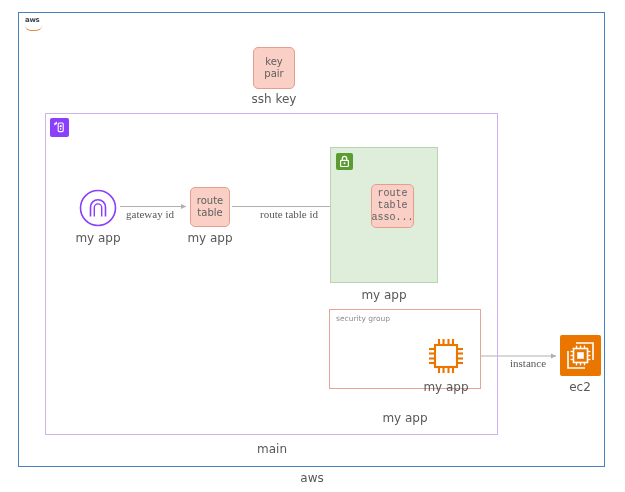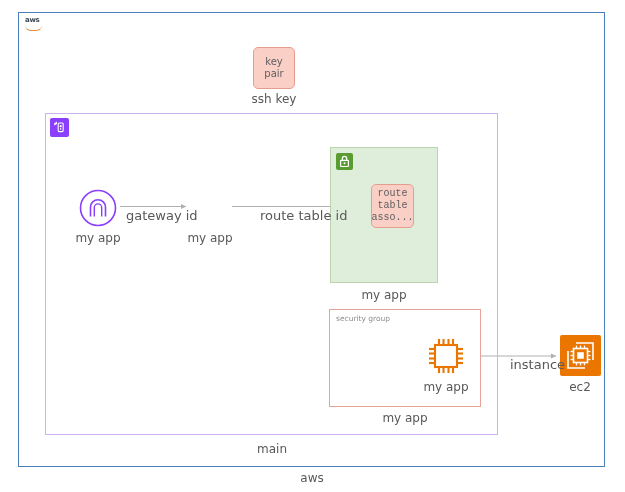--- a/index.html
+++ b/index.html
@@ -98,21 +98,21 @@
     height: 17px;
     background: #5a9c32;
     border-radius: 2px;
   }
 
   
   .sg-boundary {
     left: 329px;
     top: 309px;
     width: 152px;
-    height: 98px;
+    height: 80px;
     border: 1px solid #e8a398;
     background: #ffffff;
   }
   .sg-inner-label {
     position: absolute;
     left: 6px;
     top: 4px;
     font-size: 7.5px;
     color: #8d8d8d;
     white-space: nowrap;
@@ -187,22 +187,23 @@
     width: 41px;
     height: 41px;
     background: #ea7600;
     border-radius: 2px;
   }
 
   
   .edge-label {
     position: absolute;
     color: #58585a;
-    font-size: 13px;
+    font-size: 11px;
     white-space: nowrap;
+    font-family: Liberation Serif, serif;
   }
 
   svg.edges {
     position: absolute;
     left: 0; top: 0;
     width: 625px;
     height: 492px;
     pointer-events: none;
   }
 </style>
@@ -266,20 +267,22 @@
 
   <div class="icon-wrap igw-icon">
     <svg width="40" height="40" viewBox="0 0 40 40">
       <circle cx="20" cy="20" r="17.5" fill="none" stroke="#8a3ffc" stroke-width="1.6"></circle>
       <path d="M12.5 28.5 L12.5 19.2 A7.5 7.5 0 0 1 27.5 19.2 L27.5 28.5" fill="none" stroke="#8a3ffc" stroke-width="1.6"></path>
       <path d="M16.3 28.5 L16.3 19.6 A3.7 3.7 0 0 1 23.7 19.6 L23.7 28.5" fill="none" stroke="#8a3ffc" stroke-width="1.4"></path>
     </svg>
   </div>
   <div class="caption" style="left:44px; top:232px; width:108px;">my app</div>
 
+  <div class="res-box routetable">route
+table</div>
   <div class="caption" style="left:156px; top:232px; width:108px;">my app</div>
 
   <div class="res-box rta">route
 table
 asso...</div>
 
   <div class="icon-wrap chip-icon">
     <svg width="44" height="44" viewBox="0 0 44 44">
       <rect x="11" y="11" width="22" height="22" fill="none" stroke="#ea7600" stroke-width="2.1"></rect>
       <g stroke="#ea7600" stroke-width="2.1">

